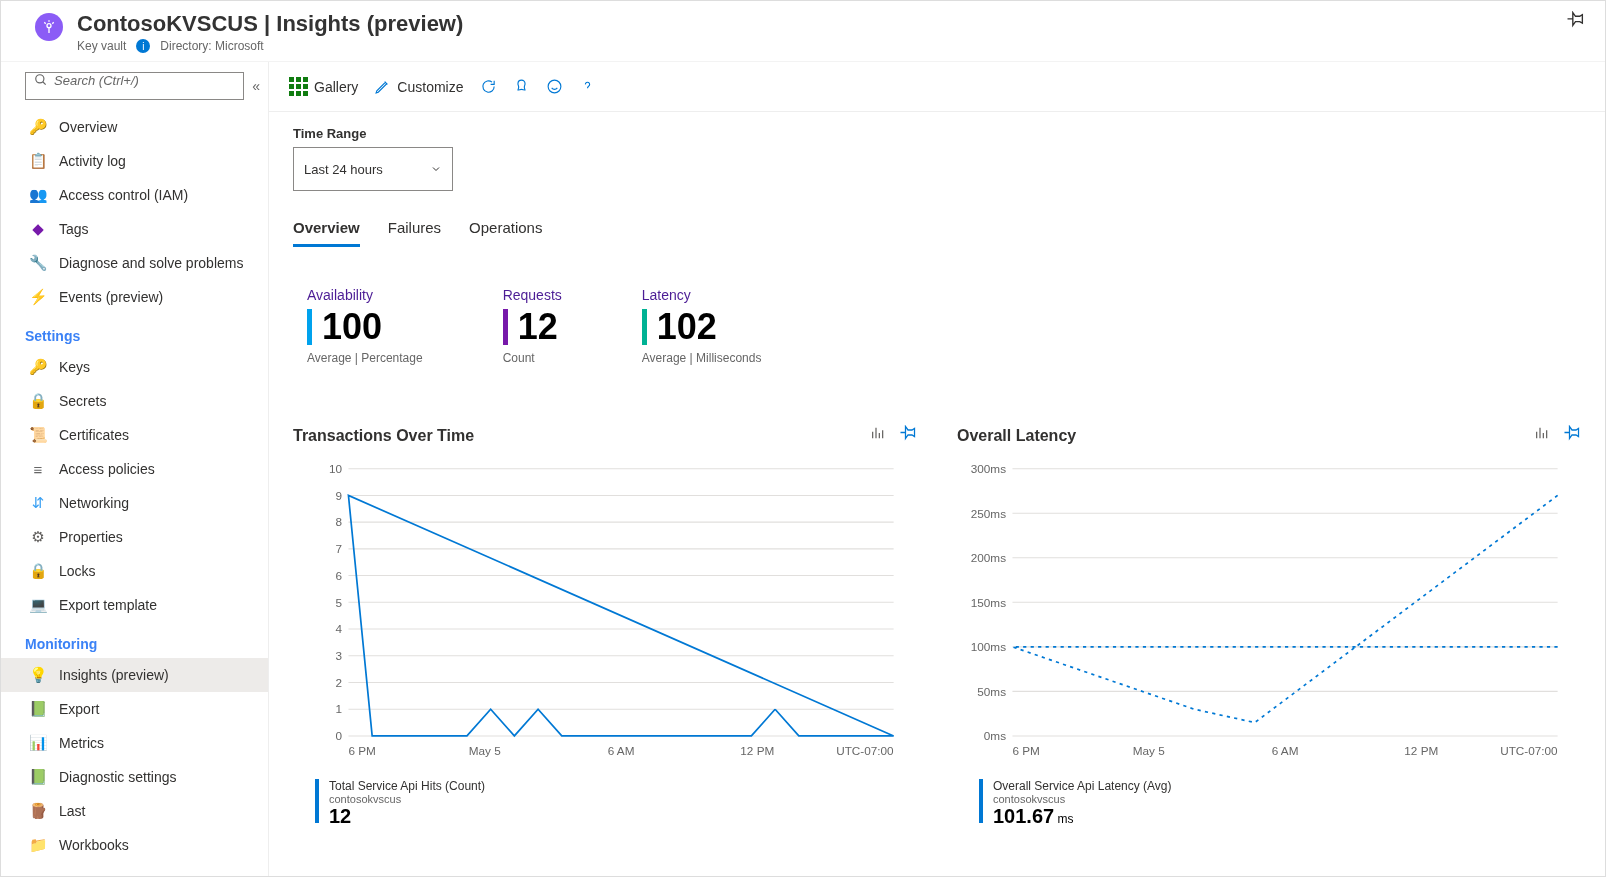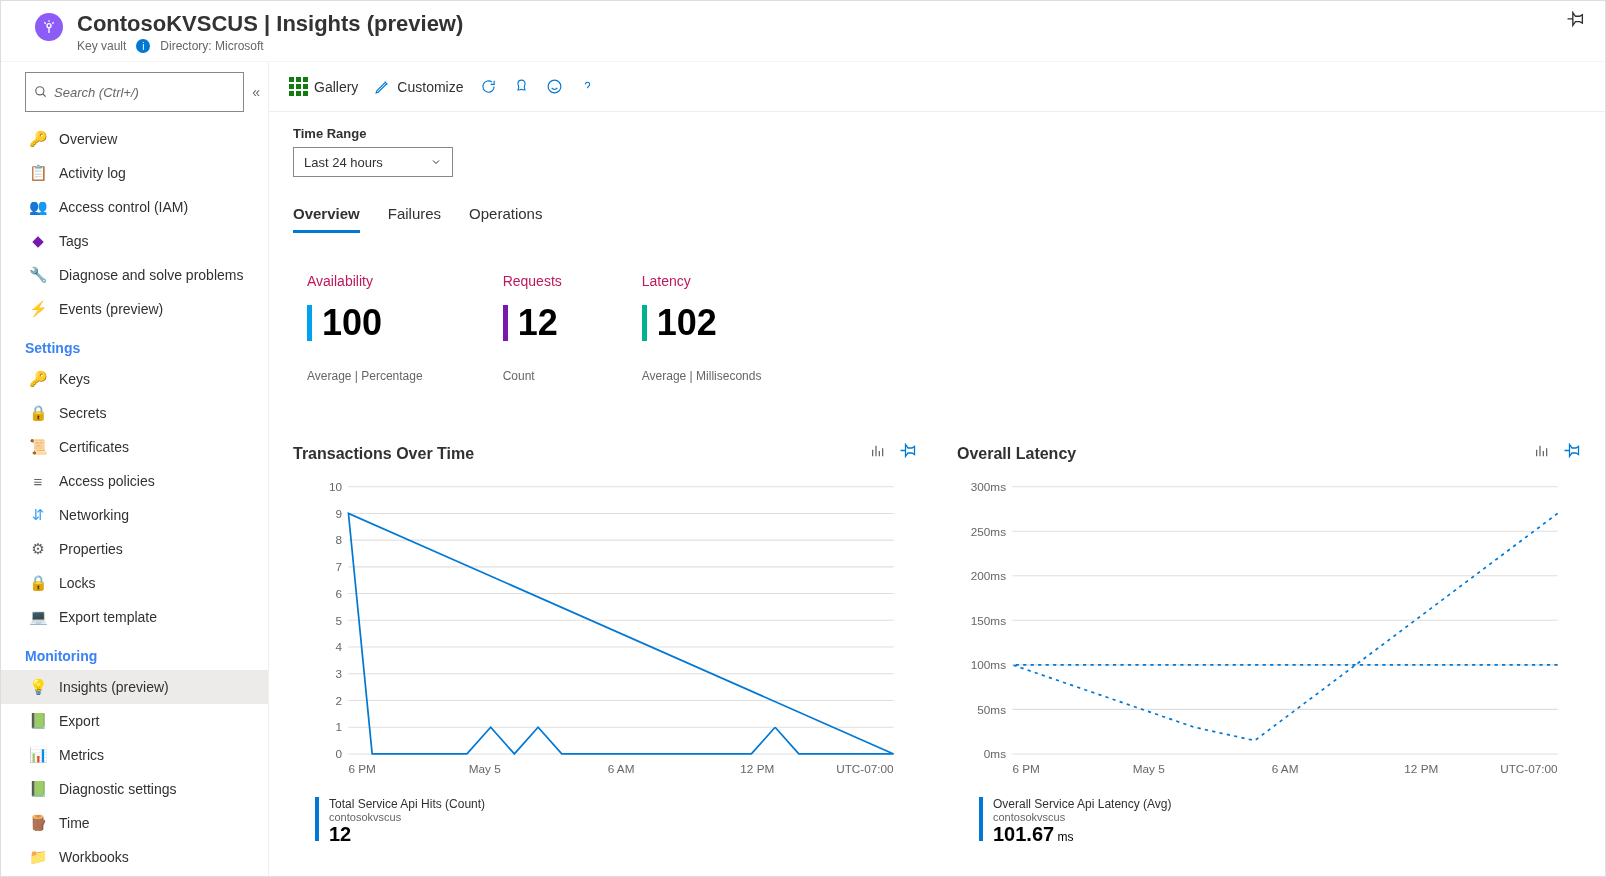--- a/index.html
+++ b/index.html
@@ -9,42 +9,42 @@
   .header .title { font-size: 22px; font-weight:600; color:#333; }
   .header .sub { font-size: 12px; color:#666; display:flex; align-items:center; gap:10px; margin-top:2px;}
   .header .info-icon { width:14px; height:14px; border-radius:50%; background:#0078d4; color:#fff; font-size:10px; display:inline-flex; align-items:center; justify-content:center; }
   .pin-top { margin-left:auto; cursor:pointer; font-size:18px; color:#333; }
   .body { display:flex; height: calc(877px - 54px); }
   .sidebar { width: 268px; border-right: 1px solid #eee; display:flex; flex-direction:column; position:relative; }
   .sidebar-scroll { overflow-y: auto; flex:1; padding-bottom:8px;}
   .sidebar-scroll::-webkit-scrollbar { width:10px; }
   .sidebar-scroll::-webkit-scrollbar-thumb { background:#c8c8c8; border-radius:5px; }
   .search-row { display:flex; align-items:center; padding: 10px 8px 10px 24px; gap:8px; }
-  .search-box { flex:1; display:flex; align-items:center; border:1px solid #8a8886; height:40px; padding:0 8px; gap:6px; color:#666; font-style:italic; }
+  .search-box { flex:1; display:flex; align-items:flex-start; border:1px solid #8a8886; height:28px; padding:0 8px; gap:6px; color:#666; font-style:italic; }
   .collapse { font-size:14px; color:#666; cursor:pointer; }
   .nav-item { display:flex; align-items:center; height:34px; padding:0 12px 0 28px; cursor:pointer; gap:12px; font-size:14px; color:#323130; }
   .nav-item.selected { background:#edebe9; }
   .nav-icon { width:18px; text-align:center; font-size:15px; }
   .section-label { padding: 14px 12px 6px 24px; font-size:14px; font-weight:600; color:#3b82f6; }
   .content { flex:1; padding: 0 0 0 0; overflow:hidden; }
   .toolbar { display:flex; align-items:center; gap:16px; padding: 10px 20px; border-bottom:1px solid #eee; height:50px;}
   .toolbar .tb-item { display:flex; align-items:center; gap:6px; color:#323130; cursor:pointer; font-size:14px; }
   .toolbar .tb-grid-icon { display:grid; grid-template-columns:repeat(3,5px); grid-template-rows:repeat(3,5px); gap:2px; }
   .toolbar .tb-grid-icon span { background:#107c10; width:5px; height:5px; }
   .toolbar .svg-ic { width:17px; height:17px; stroke:#0078d4; fill:none; stroke-width:1.6; }
   .main-pad { padding: 14px 24px; }
   .label-sm { font-size:13px; font-weight:600; margin-bottom:6px; display:block; }
-  .select { display:inline-flex; align-items:center; justify-content:space-between; border:1px solid #8a8886; min-width:160px; height:30px; padding:0 10px; cursor:pointer; font-size:13px; }
+  .select { display:inline-flex; align-items:center; justify-content:space-between; border:1px solid #8a8886; min-width:160px; height:44px; padding:0 10px; cursor:pointer; font-size:13px; }
   .tabs { display:flex; gap:28px; margin-top:28px; font-size:15px; }
   .tab { padding-bottom:8px; cursor:pointer; color:#323130; }
   .tab.active { font-weight:600; border-bottom:3px solid #0078d4; }
   .kpis { display:flex; gap:80px; margin-top:40px; padding-left:14px;}
-  .kpi .kpi-title { font-size:14px; color:#be185d; margin-bottom:16px; }
+  .kpi .kpi-title { font-size:14px; color:#4c1d95; margin-bottom:6px; }
   .kpi .kpi-val { font-size:36px; font-weight:600; color:#000; border-left:5px solid; padding-left:10px; line-height:1; }
-  .kpi .kpi-sub { font-size:12px; color:#666; margin-top:28px; }
+  .kpi .kpi-sub { font-size:12px; color:#666; margin-top:6px; }
   .charts { display:flex; gap:40px; margin-top:60px; }
   .chart-card { flex:1; min-width:0; }
   .chart-head { display:flex; align-items:center; font-size:16px; font-weight:600; margin-bottom:12px;text-align:right;}
   .chart-head .actions { margin-left:auto; display:flex; gap:14px; color:#0078d4; cursor:pointer; }
   .chart-head .actions .metric-ic svg { stroke:#605e5c; }
   svg.chart { width:100%; height:310px; }
   .chart-axis text { font-size:11px; fill:#666; }
   .chart-grid line { stroke:#e1dfdd; stroke-width:1; }
   .chart-legend { display:flex; align-items:flex-start; gap:10px; margin-top:8px; padding-left:22px;}
   .legend-bar { width:4px; height:44px; }
@@ -161,21 +161,21 @@
         <div class="nav-item">
           <span class="nav-icon" style="color:#3aa0f3">📊</span>
           <span>Metrics</span>
         </div>
         <div class="nav-item">
           <span class="nav-icon" style="color:#107c10">📗</span>
           <span>Diagnostic settings</span>
         </div>
         <div class="nav-item">
           <span class="nav-icon" style="color:#986f0b">🪵</span>
-          <span>Time</span>
+          <span>Last</span>
         </div>
         <div class="nav-item">
           <span class="nav-icon" style="color:#d9a300">📁</span>
           <span>Workbooks</span>
         </div>
       </div>
   </div>
 
   <div class="content">
     <div class="toolbar">

